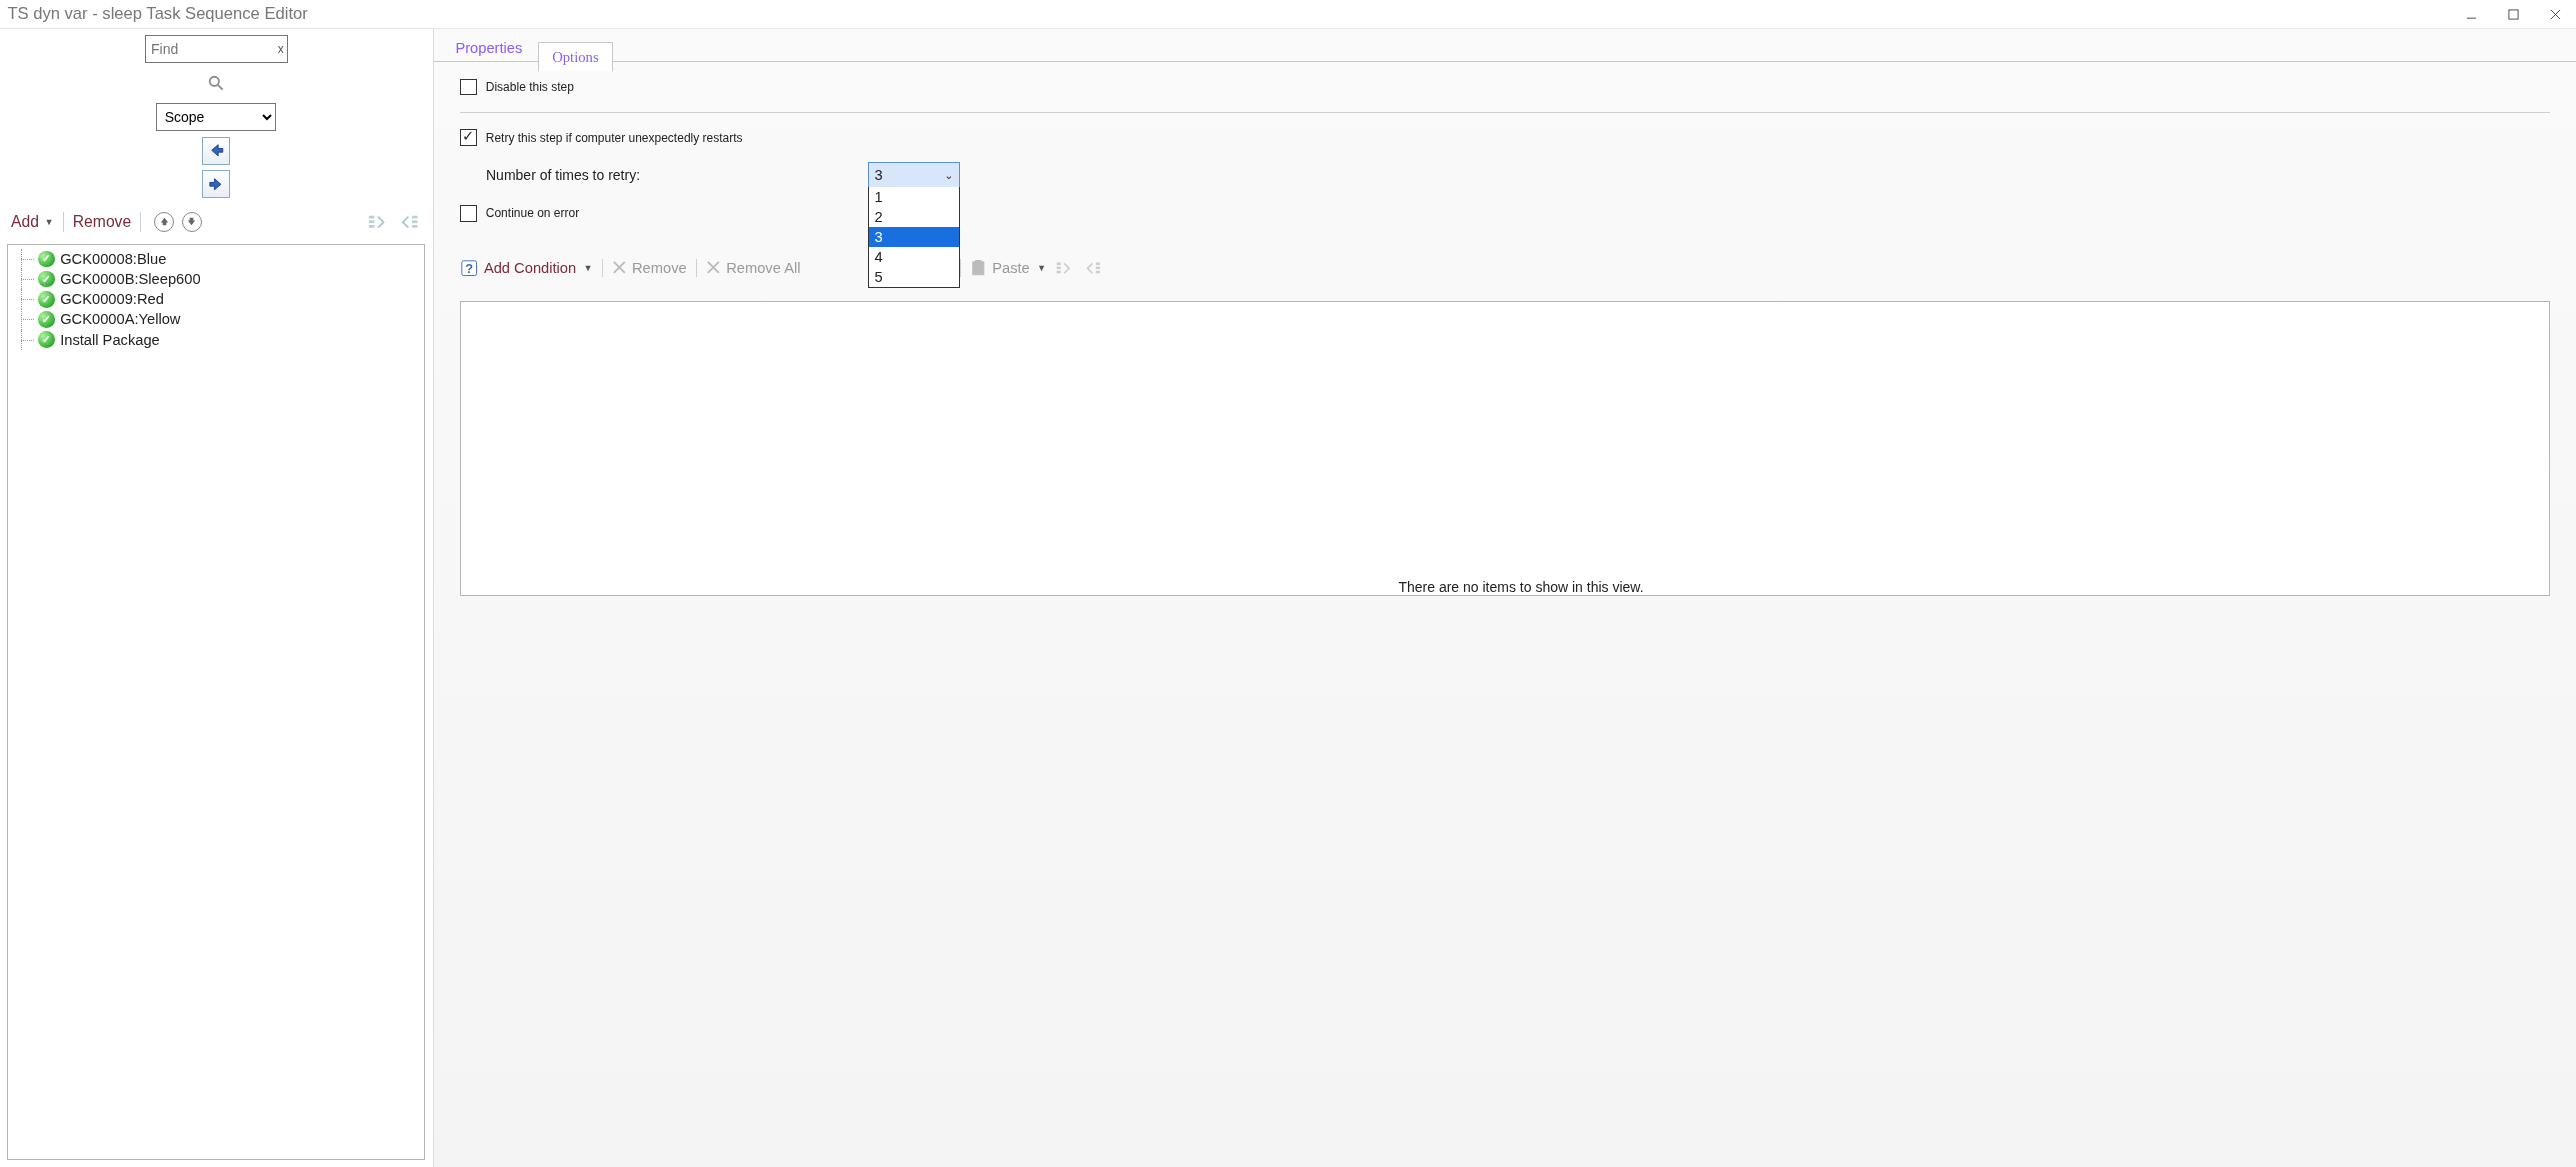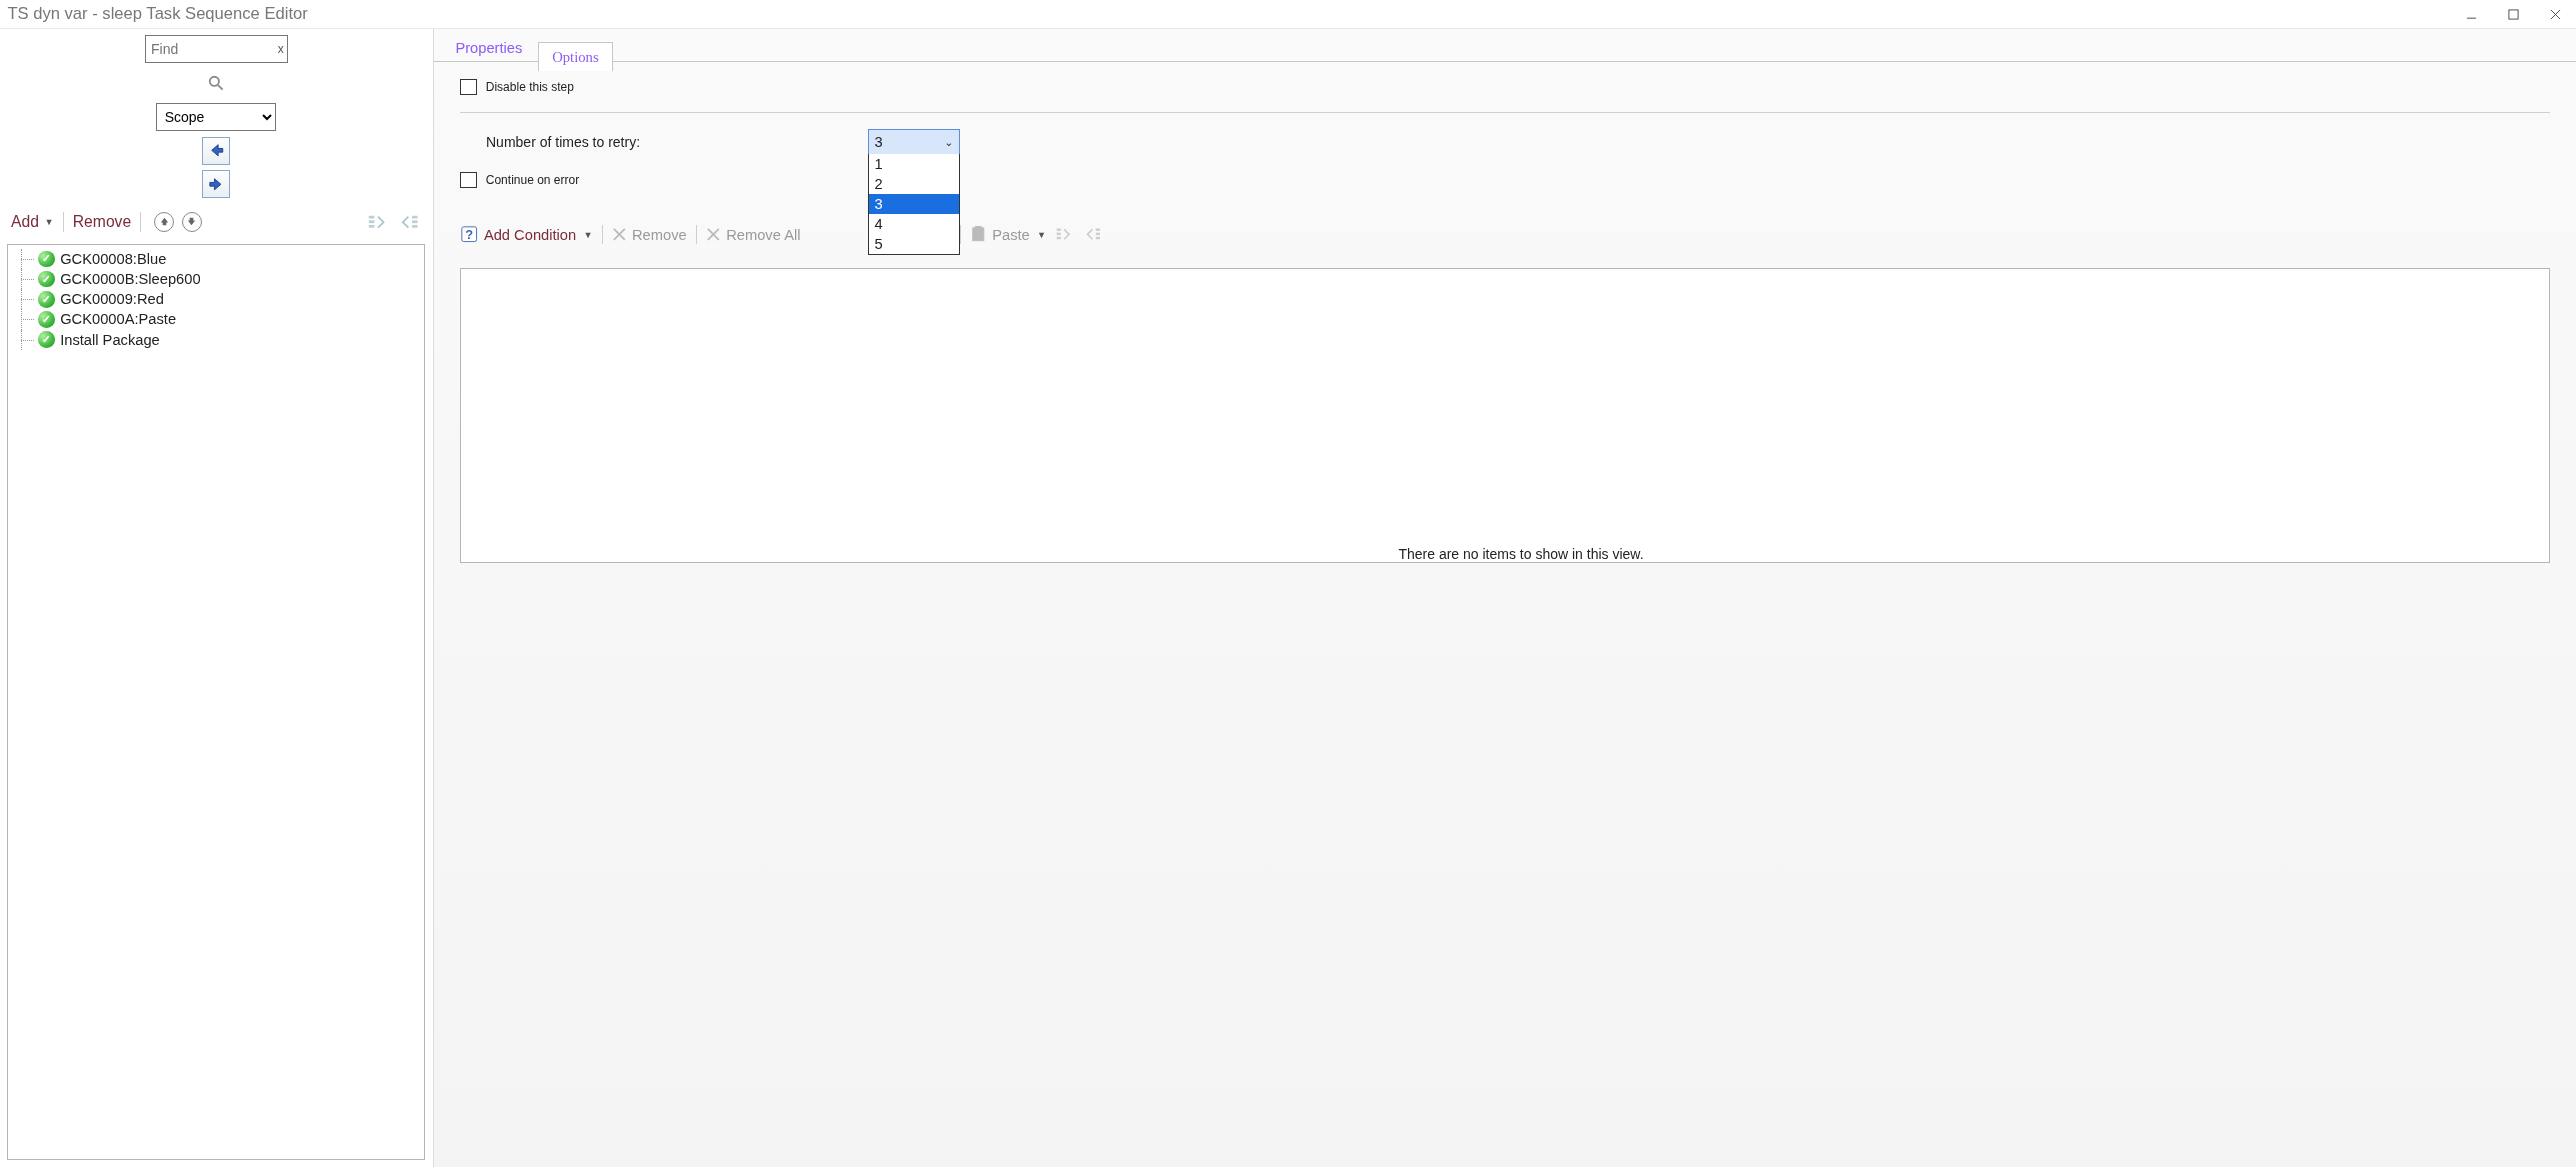--- a/index.html
+++ b/index.html
@@ -364,21 +364,21 @@
       <div class="tree-item">
         <span class="status-ok"></span>
         <span>GCK0000B:Sleep600</span>
       </div>
       <div class="tree-item">
         <span class="status-ok"></span>
         <span>GCK00009:Red</span>
       </div>
       <div class="tree-item">
         <span class="status-ok"></span>
-        <span>GCK0000A:Paste</span>
+        <span>GCK0000A:Yellow</span>
       </div>
       <div class="tree-item">
         <span class="status-ok"></span>
         <span>Install Package</span>
       </div>
     </div>
   </div>
 
   <div class="right-pane">
     <div class="tabs">
@@ -387,20 +387,24 @@
     </div>
 
     <div class="options-body">
 
       <div class="chk-row">
         <div class="chk"></div>
         <span>Disable this step</span>
       </div>
       <div class="hr"></div>
 
+      <div class="chk-row">
+        <div class="chk checked"></div>
+        <span>Retry this step if computer unexpectedly restarts</span>
+      </div>
       <div class="indent">
         <span>Number of times to retry:</span>
         <div style="flex:0 0 184px;"></div>
         <div class="retry-count-box">
           <div class="combo">
             <span>3</span>
             <span class="arrow">⌄</span>
           </div>
           <div class="combo-list">
             <div class="opt">1</div>

